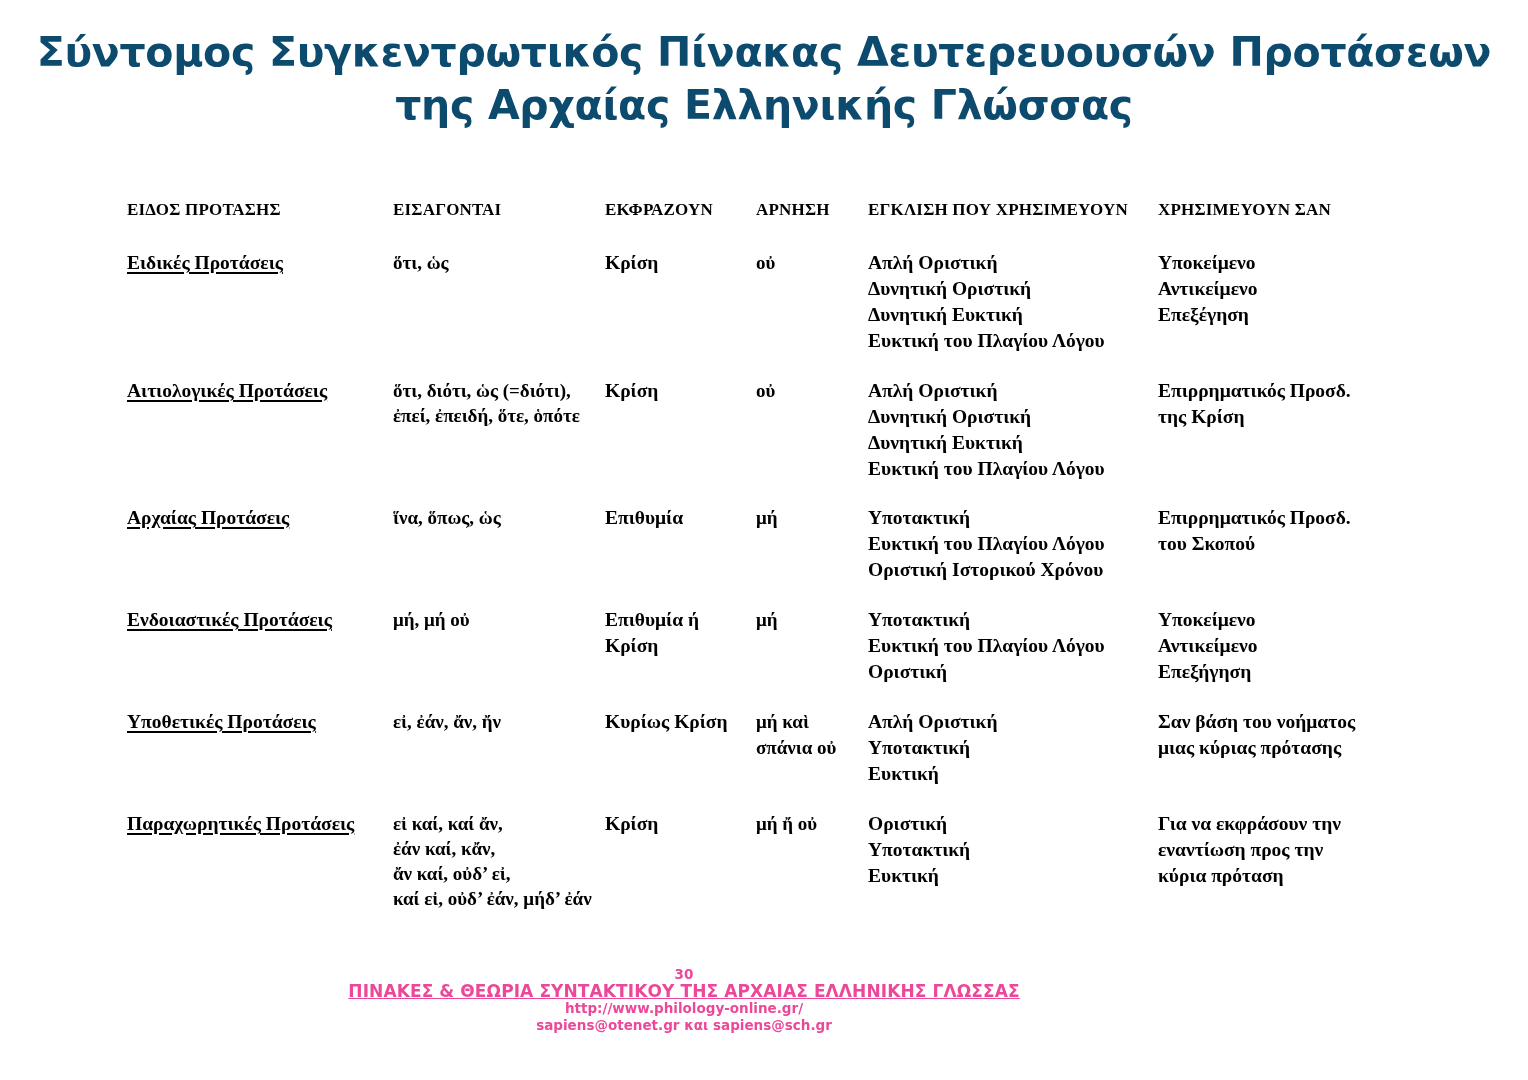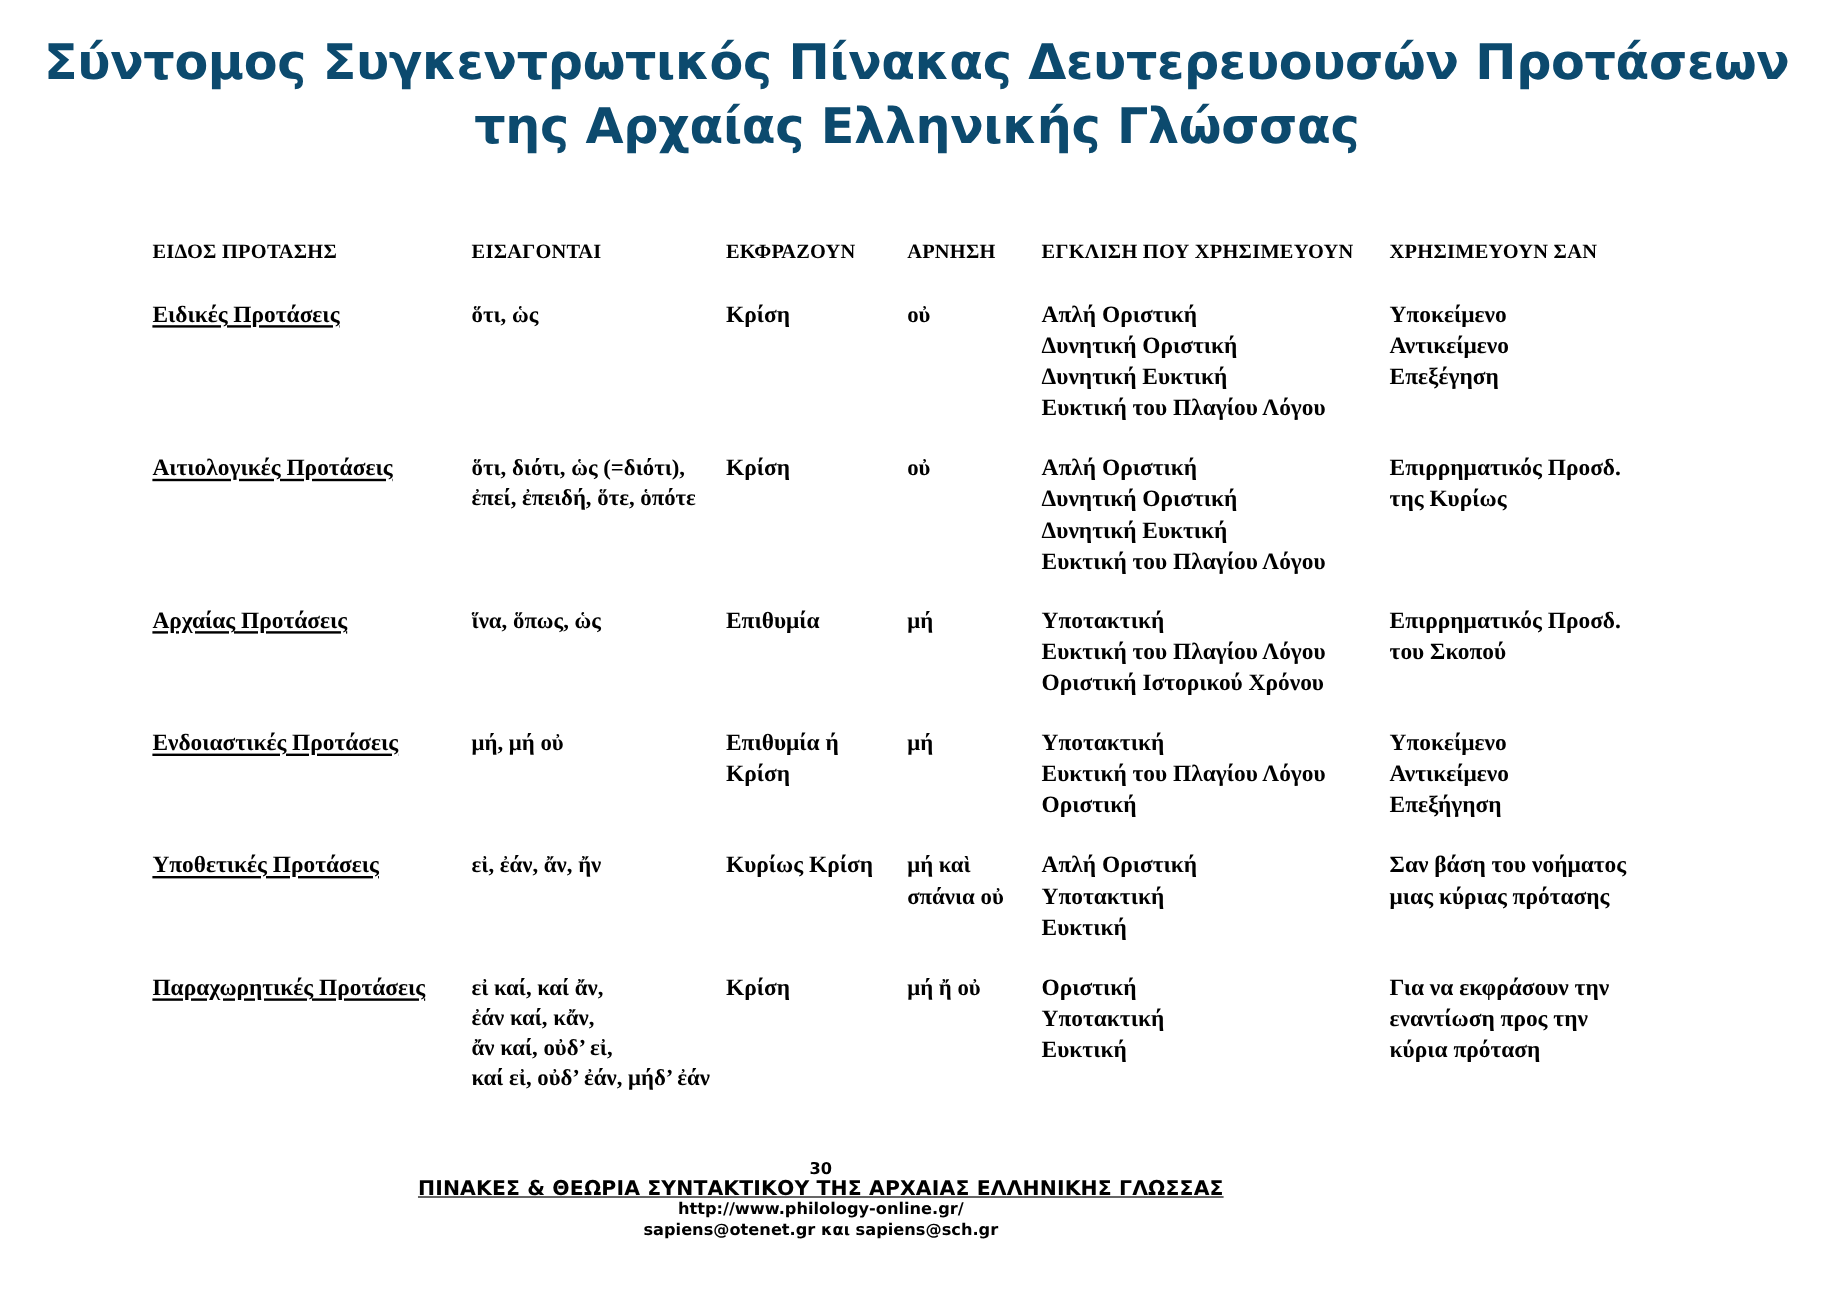--- a/index.html
+++ b/index.html
@@ -97,21 +97,21 @@
 
   
   .footer {
     position: absolute;
     left: 0;
     top: 966px;
     width: 1368px;
     text-align: center;
     font-family: "DejaVu Sans", "Liberation Sans", sans-serif;
     font-weight: bold;
-    color: #000000;
+    color: #ec4899;
   }
   .footer .page-num {
     display: block;
     font-size: 13.5px;
     line-height: 17px;
   }
   .footer .pub {
     display: block;
     font-size: 17px;
     line-height: 17px;
@@ -191,21 +191,21 @@
             <span class="line">οὐ</span>
           </span>
           <span class="cell c-mood">
             <span class="line">Απλή Οριστική</span>
             <span class="line">Δυνητική Οριστική</span>
             <span class="line">Δυνητική Ευκτική</span>
             <span class="line">Ευκτική του Πλαγίου Λόγου</span>
           </span>
           <span class="cell c-use">
             <span class="line">Επιρρηματικός Προσδ.</span>
-            <span class="line">της Κυρίως</span>
+            <span class="line">της Κρίση</span>
           </span>
         </div>
         <div class="row body-row" style="top: 505px;">
           <span class="cell c-kind">
             <span class="line">Αρχαίας Προτάσεις</span>
           </span>
           <span class="cell c-intro">
             <span class="line">ἵνα, ὅπως, ὡς</span>
           </span>
           <span class="cell c-expr">

